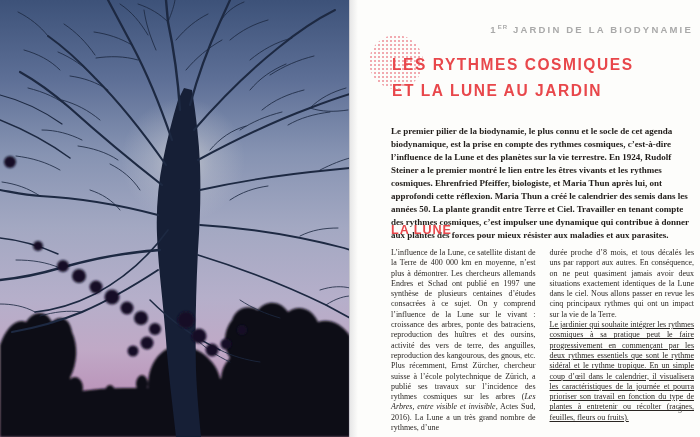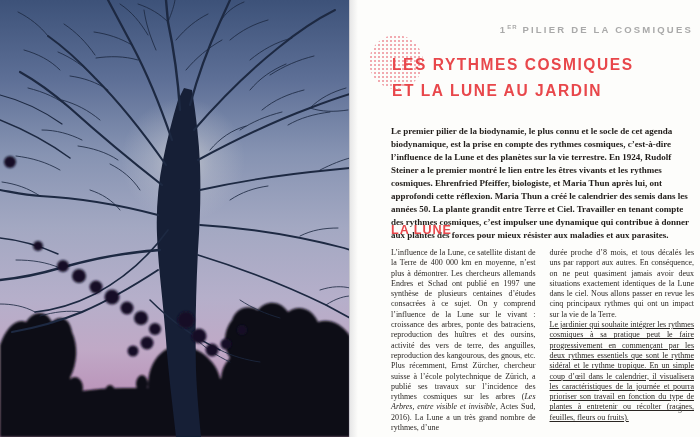--- a/index.html
+++ b/index.html
@@ -138,21 +138,21 @@
           <circle cx="10" cy="162" r="6"></circle>
           <circle cx="38" cy="246" r="5"></circle>
         </g>
       </g>
       <rect x="349" y="0" width="1" height="437" fill="#c9c9cf"></rect>
     </svg>
   </div>
 
   <div class="text-page">
 
-    <div class="kicker"><span>1</span><sup>ER</sup><span> PILIER DE LA COSMIQUES</span></div>
+    <div class="kicker"><span>1</span><sup>ER</sup><span> JARDIN DE LA BIODYNAMIE</span></div>
 
     <div class="dot-circle"></div>
 
     <h1 class="title" style="margin:0;font-size:inherit"><span>LES RYTHMES COSMIQUES</span><br><span>ET LA LUNE AU JARDIN</span></h1>
 
     <p class="intro">Le premier pilier de la biodynamie, le plus connu et le socle de cet agenda biodynamique, est la prise en compte des rythmes cosmiques, c’est-à-dire l’influence de la Lune et des planètes sur la vie terrestre. En 1924, Rudolf Steiner a le premier montré le lien entre les êtres vivants et les rythmes cosmiques. Ehrenfried Pfeiffer, biologiste, et Maria Thun après lui, ont approfondi cette réflexion. Maria Thun a créé le calendrier des semis dans les années 50. La plante grandit entre Terre et Ciel. Travailler en tenant compte des rythmes cosmiques, c’est impulser une dynamique qui contribue à donner aux plantes des forces pour mieux résister aux maladies et aux parasites.</p>
 
     <h2 class="section-heading" style="margin:0">LA LUNE</h2>
 
     <div class="cols">

